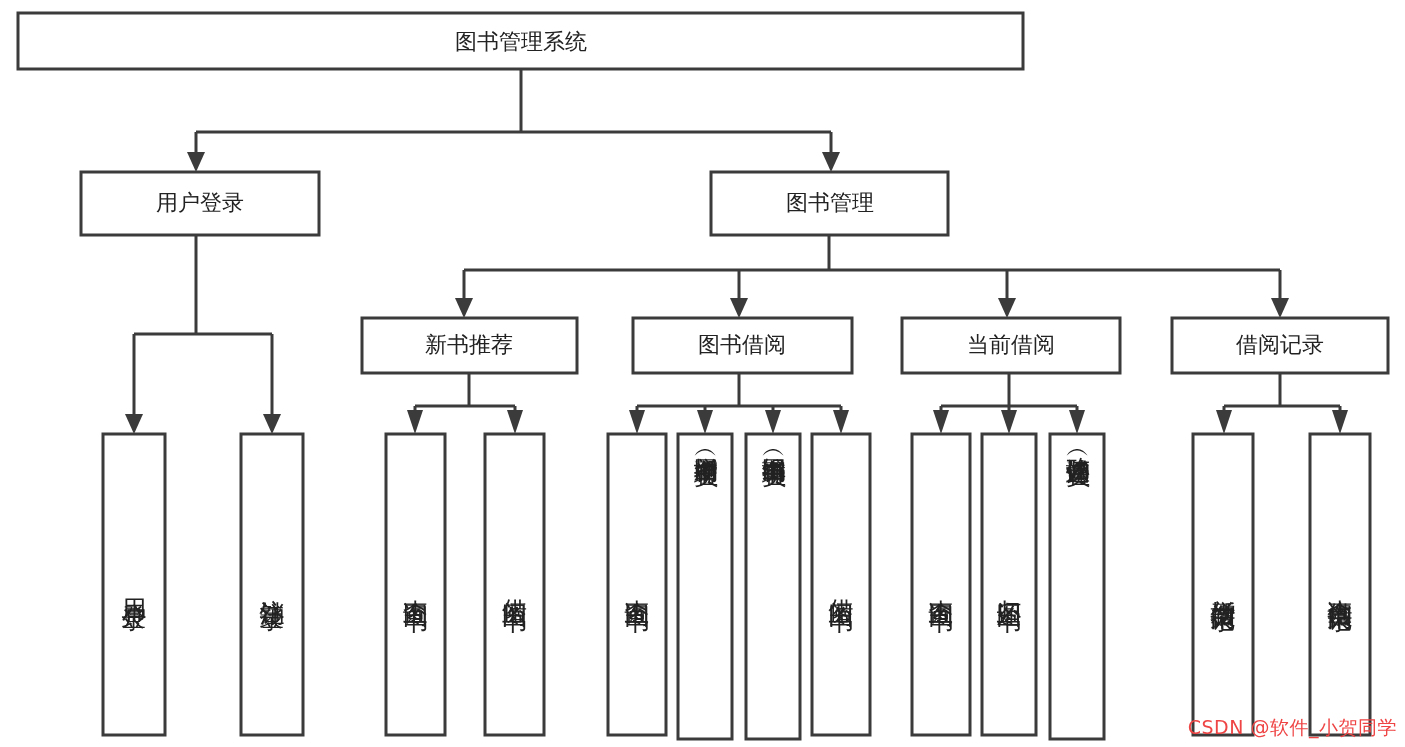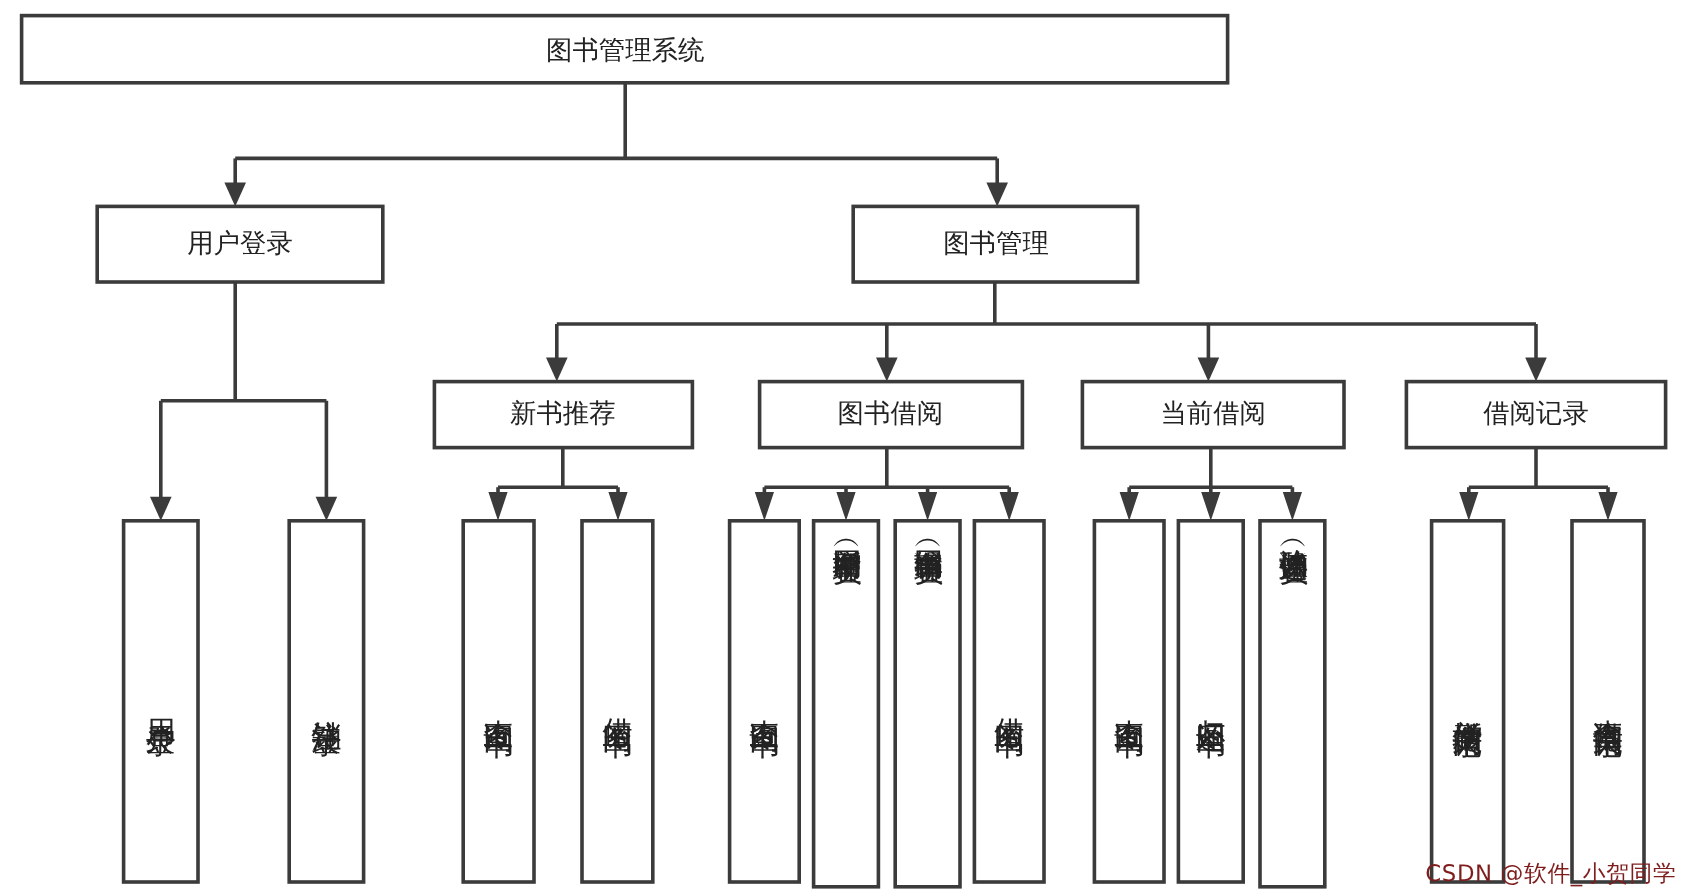--- a/index.html
+++ b/index.html
@@ -69,21 +69,21 @@
     letter-spacing: 3px;
     color: #222222;
     white-space: nowrap;
   }
   .watermark {
     position: absolute;
     right: 8px;
     bottom: 6px;
     font-family: "DejaVu Sans", "Liberation Sans", sans-serif;
     font-size: 19px;
-    color: #7f1d1d;
+    color: #ef4444;
     letter-spacing: 0.5px;
     white-space: nowrap;
   }
 </style>
 </head>
 <body>
 
 <div id="diagram-root">
 
   <svg class="diagram" viewBox="0 0 1405 747">

